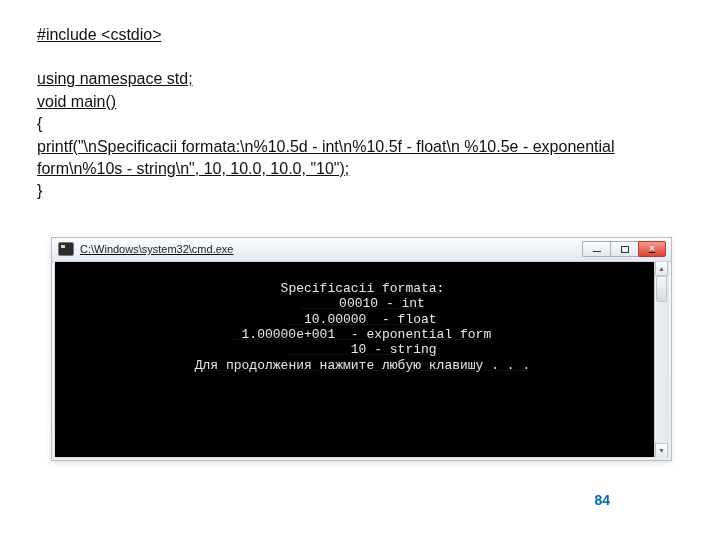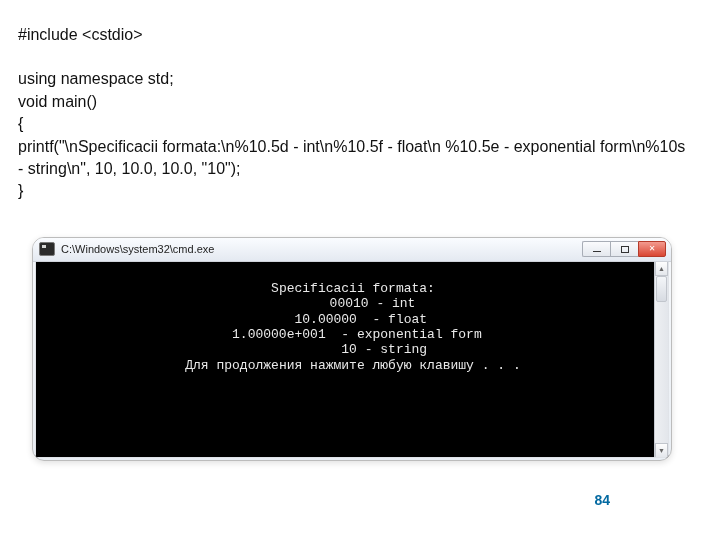--- a/index.html
+++ b/index.html
@@ -1,22 +1,22 @@
 <!DOCTYPE html>
 <html><head>
   <meta charset="utf-8">
   <style>
     * { box-sizing: border-box; margin: 0; padding: 0; }
     html, body { width: 720px; height: 540px; background: #fff; font-family: Arial, Helvetica, sans-serif; color: #111; }
-    .page { padding: 24px 34px 0 18px; }
+    .page { padding: 24px 34px 0 37px; text-decoration: underline; }
     .codeblock { font-size: 16px; line-height: 1.4; }
     .codeblock p { margin: 0; white-space: normal; }
     .spacer { height: 22px; }
     .console-wrap { margin: 34px 14px 0 14px; }
-    .console-window { width: 100%; border: 1px solid #bcbcbc; border-radius: 12px; background: linear-gradient(#f7f9fc,#e9eef4); font-family: "Segoe UI", Tahoma, sans-serif; box-shadow: 0 2px 6px rgba(0,0,0,.12); overflow: hidden; }
+    .console-window { width: 100%; border: 1px solid #bcbcbc; border-radius: 0; background: linear-gradient(#f7f9fc,#e9eef4); font-family: "Segoe UI", Tahoma, sans-serif; box-shadow: 0 2px 6px rgba(0,0,0,.12); overflow: hidden; }
     .titlebar { display: flex; align-items: center; height: 24px; background: linear-gradient(#fafcff,#e4e9f1); border-bottom: 1px solid #cfd3da; padding: 0 5px 0 6px; }
     .title-icon { width: 16px; height: 14px; background: #2b2b2b; border: 1px solid #7a7a7a; border-radius: 2px; margin-right: 6px; position: relative; }
     .title-icon::after { content: ""; position: absolute; left: 2px; top: 2px; width: 4px; height: 3px; background: #d6d6d6; }
     .title-text { font-size: 11px; color: #222; flex: 1 1 auto; }
     .win-btns { display: flex; gap: 0; }
     .win-btn { width: 28px; height: 16px; border: 1px solid #a8adb6; background: linear-gradient(#fafbfd,#e4e8ee); display: flex; align-items: center; justify-content: center; font-size: 8px; line-height: 1; }
     .win-btn.min { border-right: none; border-radius: 2px 0 0 2px; }
     .win-btn.max { border-right: none; }
     .win-btn.close { background: linear-gradient(#f39a8f,#d94633); color: #fff; border-color: #b53a2a; border-radius: 0 2px 2px 0; }
     .win-btn .glyph { display: block; }

